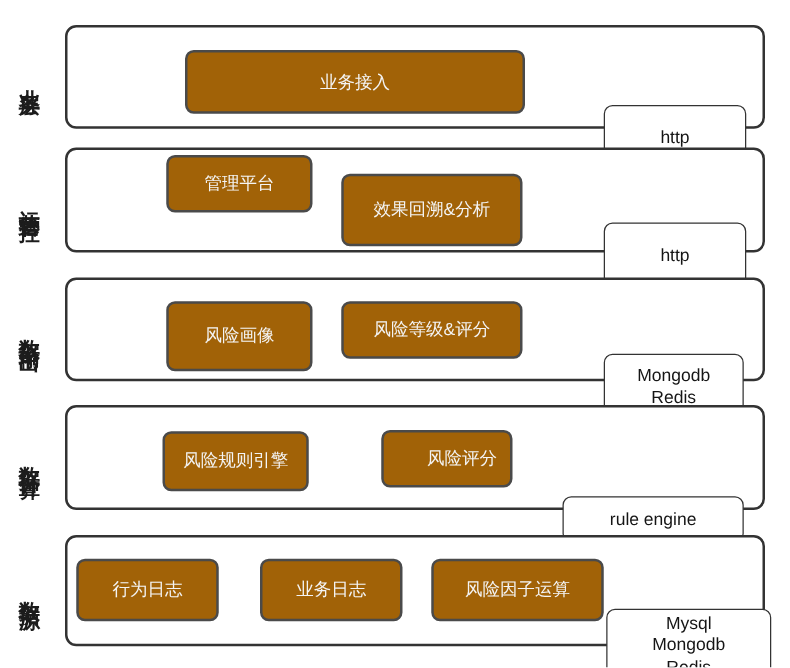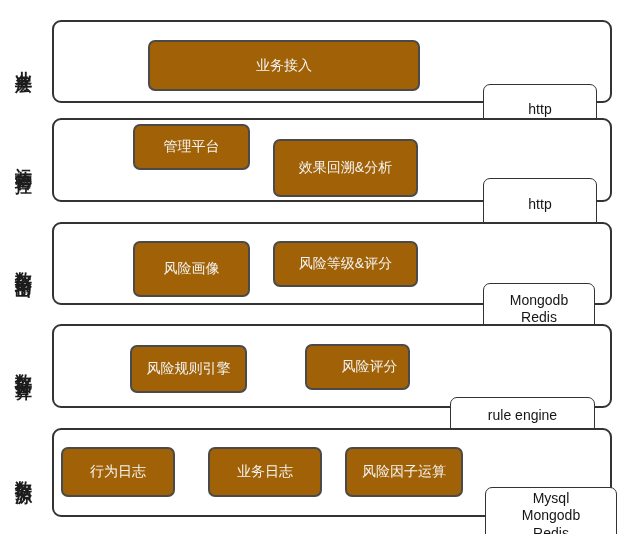--- a/index.html
+++ b/index.html
@@ -82,18 +82,18 @@
   <div class="layer-label" style="top:366px;">数据计算</div>
   <div class="layer-box" style="top:324px;height:84px;"></div>
   <div class="gray-box" style="left:130px;top:345px;width:117px;height:48px;">风险规则引擎</div>
   <div class="gray-box" style="left:305px;top:344px;width:105px;height:46px;padding-left:24px;">风险评分</div>
   <div class="tech-box" style="left:450px;top:352px;width:145px;height:37px;">rule engine</div>
 
   <div class="layer-label" style="top:472px;">数据源</div>
   <div class="layer-box" style="top:428px;height:89px;"></div>
   <div class="gray-box" style="left:61px;top:447px;width:114px;height:50px;">行为日志</div>
   <div class="gray-box" style="left:208px;top:447px;width:114px;height:50px;">业务日志</div>
-  <div class="gray-box" style="left:345px;top:447px;width:118px;height:50px;">风险因子运算</div>
+  <div class="gray-box" style="left:345px;top:447px;width:138px;height:50px;">风险因子运算</div>
   <div class="tech-box" style="left:485px;top:442px;width:132px;height:58px;">Mysql
 Mongodb
 Redis</div>
 
 </div>
 
 </body></html>

